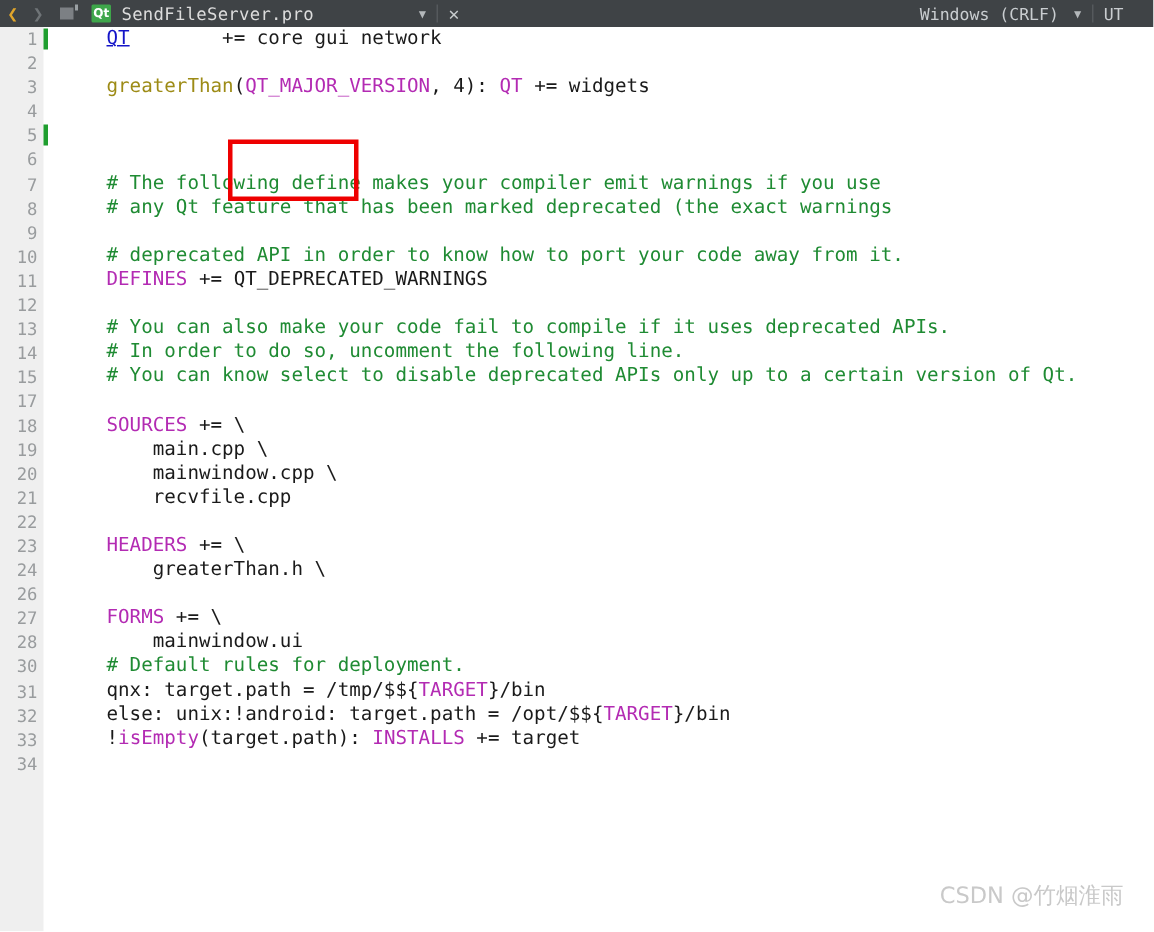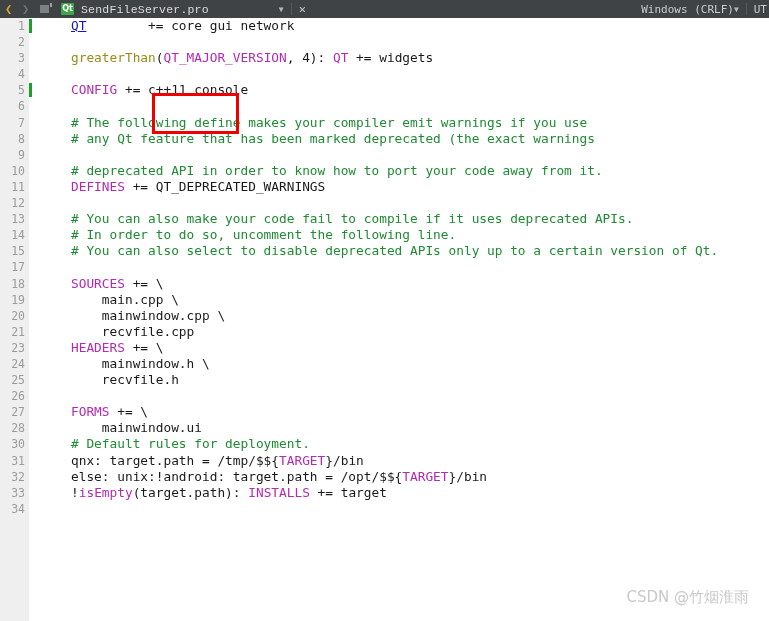--- a/index.html
+++ b/index.html
@@ -75,21 +75,20 @@
     font-family: "DejaVu Sans", "Liberation Sans", sans-serif;
     font-weight: bold;
   }
 
   .doc-title {
     margin-left: 7px;
     color: #dcdcdc;
     font-size: 11.5px;
     letter-spacing: 0.2px;
     white-space: nowrap;
-    font-family: Liberation Mono, monospace;
   }
 
   .tb-caret {
     margin-left: 70px;
     color: #b4b8bb;
     font-size: 8px;
   }
 
   .tb-sep {
     width: 1px;
@@ -108,22 +107,22 @@
     position: absolute;
     right: 0;
     top: 0;
     height: 18px;
     display: flex;
     align-items: center;
     color: #c9cdd0;
     font-size: 11px;
     white-space: nowrap;
   }
-  .tb-right .eol-label { }
-  .tb-right .enc-label { margin-left: 0px; padding-right: 2px; }
+  .tb-right .eol-label { margin-right: 10px; }
+  .tb-right .enc-label { margin-left: 0px; padding-right: 20px; }
 
   
   .editor {
     position: relative;
     width: 769px;
     height: 603px;
     background: #ffffff;
     overflow: hidden;
   }
 
@@ -233,39 +232,39 @@
   </div>
 </div>
 
 <div class="editor">
   <div class="gutter"></div>
   <div class="code-area" id="code-area">
       <div class="line"><span class="lno">1</span><span class="mark"></span><span class="ltxt"><span class="lnk">QT</span><span class="plain">        += core gui network</span></span></div>
       <div class="line"><span class="lno">2</span><span class="ltxt"></span></div>
       <div class="line"><span class="lno">3</span><span class="ltxt"><span class="fn">greaterThan</span><span class="plain">(</span><span class="var">QT_MAJOR_VERSION</span><span class="plain">, 4): </span><span class="var">QT</span><span class="plain"> += widgets</span></span></div>
       <div class="line"><span class="lno">4</span><span class="ltxt"></span></div>
-      <div class="line"><span class="lno">5</span><span class="mark"></span><span class="ltxt"><span class="var">CONFIG</span><span class="plain"> += c++11 console</span></span></div>
+      <div class="line"><span class="lno">5</span><span class="mark"></span></div>
       <div class="line"><span class="lno">6</span><span class="ltxt"></span></div>
       <div class="line"><span class="lno">7</span><span class="ltxt"><span class="cmt"># The following define makes your compiler emit warnings if you use</span></span></div>
       <div class="line"><span class="lno">8</span><span class="ltxt"><span class="cmt"># any Qt feature that has been marked deprecated (the exact warnings</span></span></div>
       <div class="line"><span class="lno">9</span></div>
       <div class="line"><span class="lno">10</span><span class="ltxt"><span class="cmt"># deprecated API in order to know how to port your code away from it.</span></span></div>
       <div class="line"><span class="lno">11</span><span class="ltxt"><span class="var">DEFINES</span><span class="plain"> += QT_DEPRECATED_WARNINGS</span></span></div>
       <div class="line"><span class="lno">12</span><span class="ltxt"></span></div>
       <div class="line"><span class="lno">13</span><span class="ltxt"><span class="cmt"># You can also make your code fail to compile if it uses deprecated APIs.</span></span></div>
       <div class="line"><span class="lno">14</span><span class="ltxt"><span class="cmt"># In order to do so, uncomment the following line.</span></span></div>
-      <div class="line"><span class="lno">15</span><span class="ltxt"><span class="cmt"># You can also select to disable deprecated APIs only up to a certain version of Qt.</span></span></div>
+      <div class="line"><span class="lno">15</span><span class="ltxt"><span class="cmt"># You can know select to disable deprecated APIs only up to a certain version of Qt.</span></span></div>
       <div class="line"><span class="lno">17</span><span class="ltxt"></span></div>
       <div class="line"><span class="lno">18</span><span class="ltxt"><span class="var">SOURCES</span><span class="plain"> += \</span></span></div>
       <div class="line"><span class="lno">19</span><span class="ltxt"><span class="plain">    main.cpp \</span></span></div>
       <div class="line"><span class="lno">20</span><span class="ltxt"><span class="plain">    mainwindow.cpp \</span></span></div>
       <div class="line"><span class="lno">21</span><span class="ltxt"><span class="plain">    recvfile.cpp</span></span></div>
+      <div class="line"><span class="lno">22</span><span class="ltxt"></span></div>
       <div class="line"><span class="lno">23</span><span class="ltxt"><span class="var">HEADERS</span><span class="plain"> += \</span></span></div>
-      <div class="line"><span class="lno">24</span><span class="ltxt"><span class="plain">    mainwindow.h \</span></span></div>
-      <div class="line"><span class="lno">25</span><span class="ltxt"><span class="plain">    recvfile.h</span></span></div>
+      <div class="line"><span class="lno">24</span><span class="ltxt"><span class="plain">    greaterThan.h \</span></span></div>
       <div class="line"><span class="lno">26</span><span class="ltxt"></span></div>
       <div class="line"><span class="lno">27</span><span class="ltxt"><span class="var">FORMS</span><span class="plain"> += \</span></span></div>
       <div class="line"><span class="lno">28</span><span class="ltxt"><span class="plain">    mainwindow.ui</span></span></div>
       <div class="line"><span class="lno">30</span><span class="ltxt"><span class="cmt"># Default rules for deployment.</span></span></div>
       <div class="line"><span class="lno">31</span><span class="ltxt"><span class="plain">qnx: target.path = /tmp/$${</span><span class="var">TARGET</span><span class="plain">}/bin</span></span></div>
       <div class="line"><span class="lno">32</span><span class="ltxt"><span class="plain">else: unix:!android: target.path = /opt/$${</span><span class="var">TARGET</span><span class="plain">}/bin</span></span></div>
       <div class="line"><span class="lno">33</span><span class="ltxt"><span class="plain">!</span><span class="var">isEmpty</span><span class="plain">(target.path): </span><span class="var">INSTALLS</span><span class="plain"> += target</span></span></div>
       <div class="line"><span class="lno">34</span><span class="ltxt"></span></div>
     </div>
   <div class="redbox"></div>

